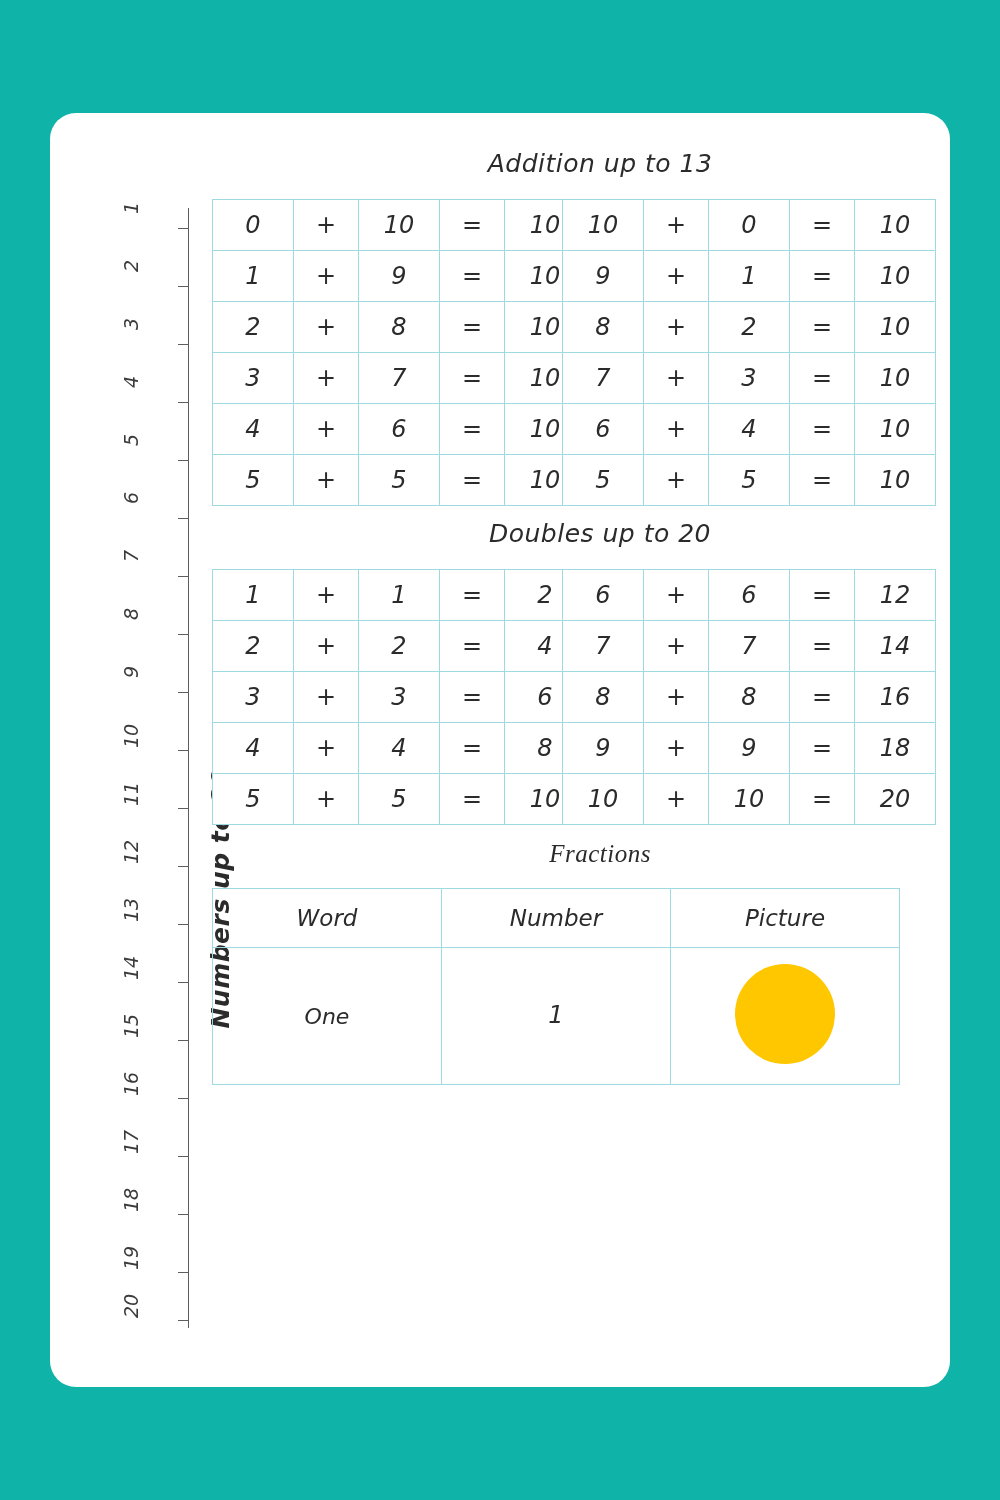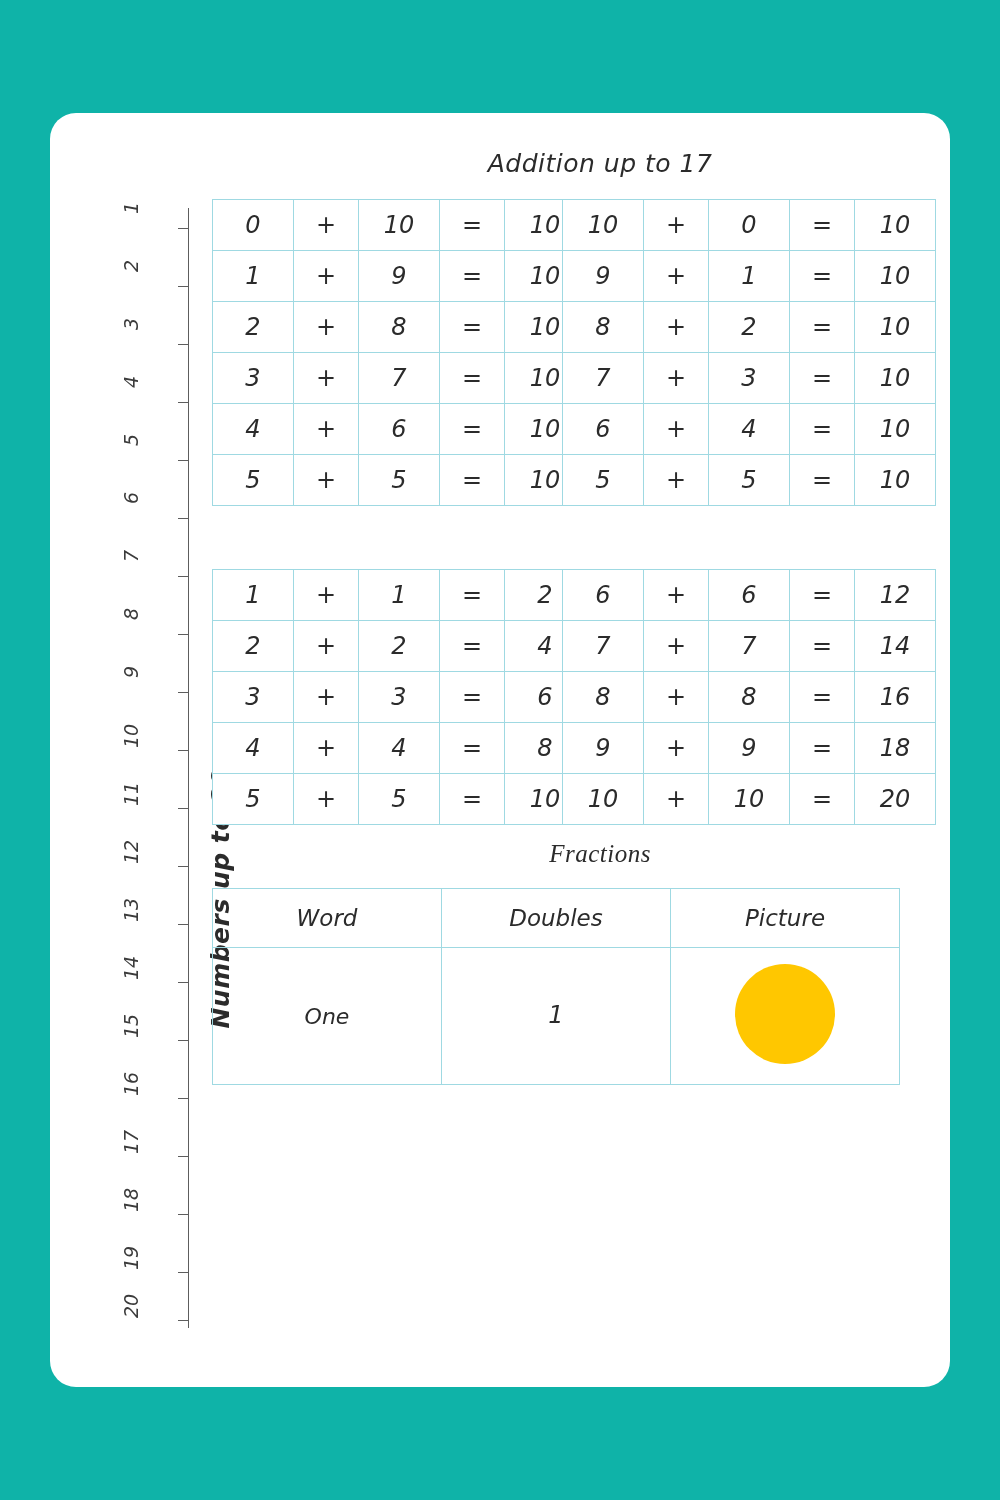--- a/index.html
+++ b/index.html
@@ -261,21 +261,21 @@
     <div class="nl-tick" style="top:1006px"></div>
     <div class="nl-label" style="top:980px">18</div>
     <div class="nl-tick" style="top:1064px"></div>
     <div class="nl-label" style="top:1038px">19</div>
     <div class="nl-tick" style="top:1112px"></div>
     <div class="nl-label" style="top:1086px">20</div>
 
     <div class="nl-title">Numbers up to 20</div>
   </div>
 
-  <div class="heading" id="h-addition">Addition up to 17</div>
+  <div class="heading" id="h-addition">Addition up to 13</div>
 
   <table class="mtable" id="tbl-add-left">
     <tbody>
         <tr>
       <td class="c-a">0</td>
       <td class="c-op">+</td>
       <td class="c-b">10</td>
       <td class="c-eq">=</td>
       <td class="c-r">10</td>
     </tr>
@@ -357,20 +357,21 @@
     <tr>
       <td class="c-a">5</td>
       <td class="c-op">+</td>
       <td class="c-b">5</td>
       <td class="c-eq">=</td>
       <td class="c-r">10</td>
     </tr>
   </tbody>
     </table>
 
+  <div class="heading" id="h-doubles">Doubles up to 20</div>
 
   <table class="mtable" id="tbl-dbl-left">
     <tbody>
         <tr>
       <td class="c-a">1</td>
       <td class="c-op">+</td>
       <td class="c-b">1</td>
       <td class="c-eq">=</td>
       <td class="c-r">2</td>
     </tr>
@@ -444,21 +445,21 @@
     </tr>
   </tbody>
     </table>
 
   <div class="heading" id="h-fractions">Fractions</div>
 
   <table id="tbl-fractions">
     <tbody>
         <tr>
       <th class="fc-word">Word</th>
-      <th class="fc-num">Doubles</th>
+      <th class="fc-num">Number</th>
       <th class="fc-pic">Picture</th>
     </tr>
     <tr>
       <td class="fc-word">One</td>
       <td class="fc-num">
         <span class="frac">
           <span class="whole">1</span>
         </span>
       </td>
       <td class="fc-pic">

